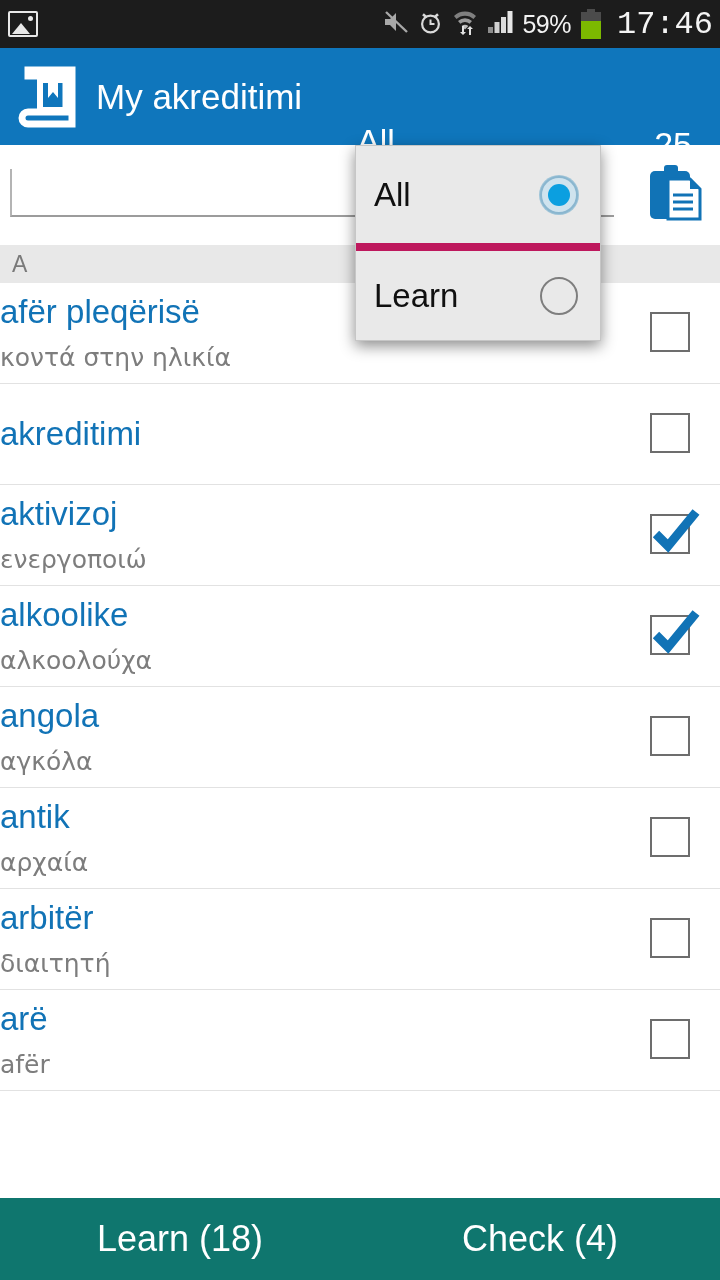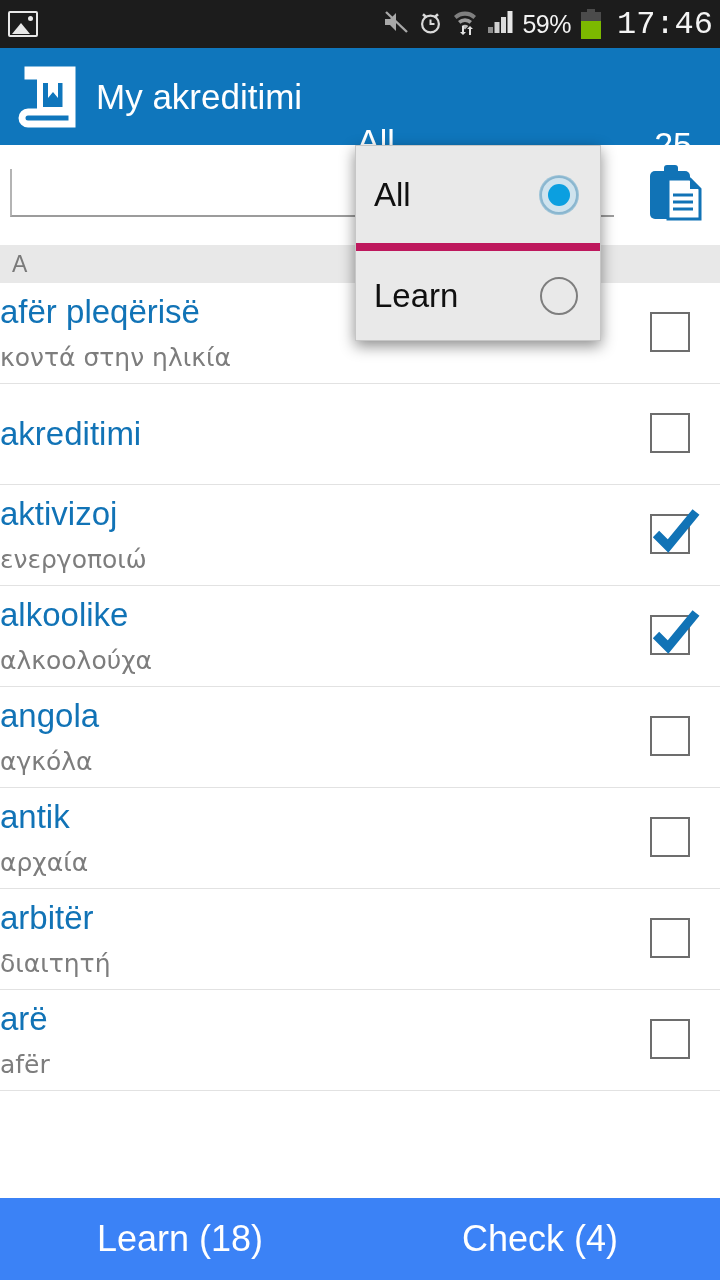--- a/index.html
+++ b/index.html
@@ -145,21 +145,21 @@
   .cbox .sq{
     position:absolute; left:0; top:0; width:40px;height:40px;
     border:2px solid #6d6d6d; background:#ffffff; box-sizing:border-box;
   }
   .cbox .tick{ position:absolute; left:-2px; top:-8px; width:54px;height:50px; display:none; }
   .cbox.checked .tick{ display:block; }
 
   
   .bottombar{
     position:absolute; left:0; bottom:0; width:720px; height:82px;
-    background:#3b82f6; display:flex; align-items:center;
+    background:#0f766e; display:flex; align-items:center;
   }
   .bb-btn{
     flex:1; text-align:center; color:#ffffff; font-size:36px; cursor:pointer;
     font-family:"Liberation Sans", sans-serif;
   }
   .bottombar-sep{
     position:absolute; left:0; bottom:82px; width:720px; height:2px; background:#ffffff;
   }
 
   

